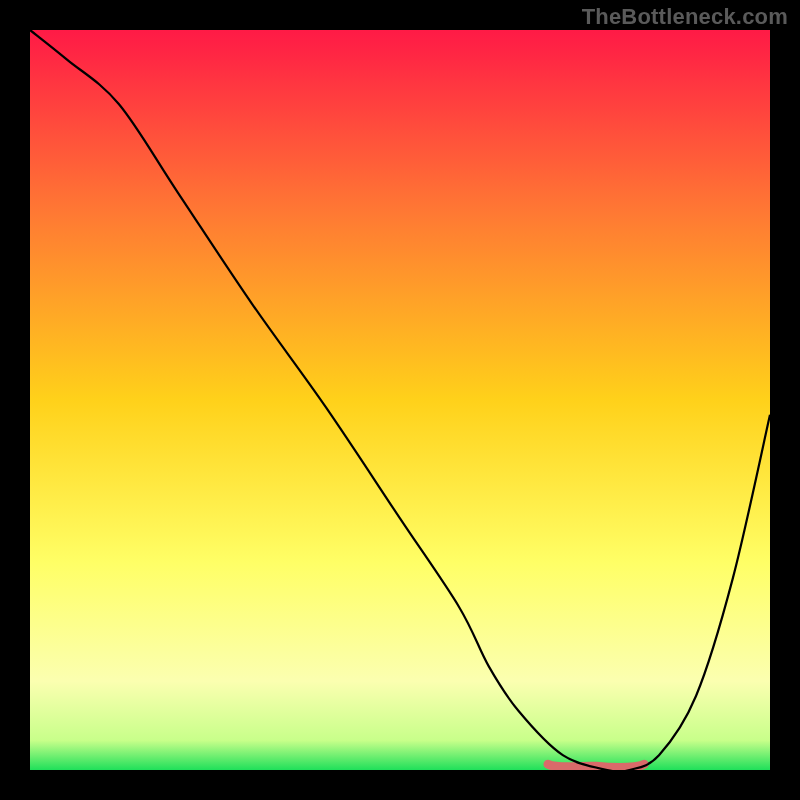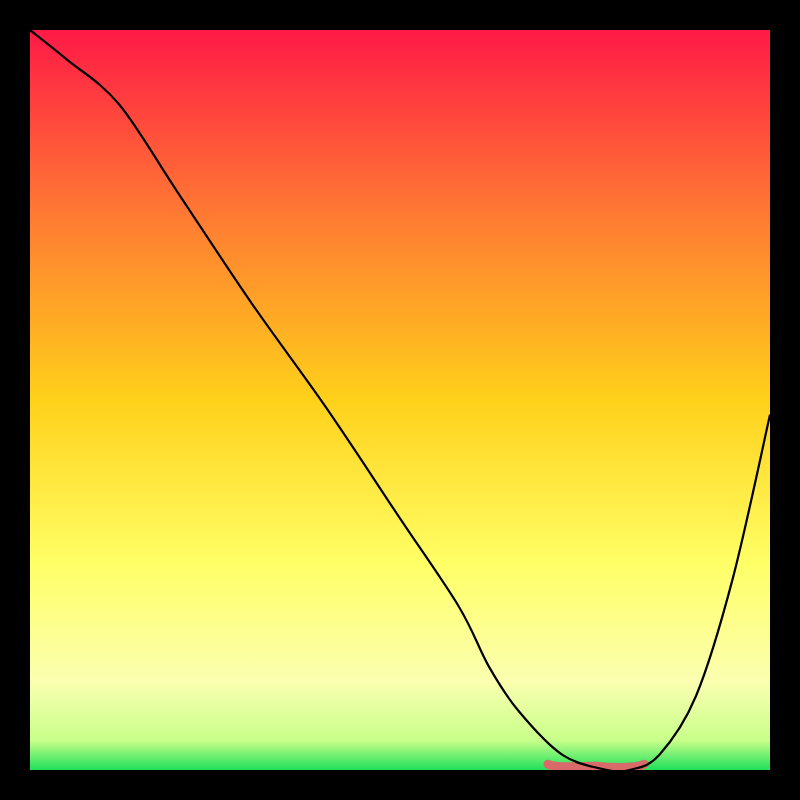--- a/index.html
+++ b/index.html
@@ -42,20 +42,21 @@
   .grad-stop-96 { stop-color: #C8FF8A; }
   .grad-stop-100 { stop-color: #1FE05A; }
   .curve { stroke: #000; stroke-width: 2.2; fill: none; }
   .flat-seg { stroke: #d96a6a; stroke-width: 9; stroke-linecap: round; fill: none; }
 </style>
 </head>
 <body>
 
 <div class="wrap">
 
+  <div class="watermark">TheBottleneck.com</div>
 
   <div class="plot-area">
     <svg id="chart-svg" width="740" height="740" viewBox="0 0 740 740">
       <defs>
         <linearGradient id="bg-grad" x1="0" y1="0" x2="0" y2="1">
           <stop class="grad-stop-0" offset="0%"></stop>
           <stop class="grad-stop-25" offset="25%"></stop>
           <stop class="grad-stop-50" offset="50%"></stop>
           <stop class="grad-stop-72" offset="72%"></stop>
           <stop class="grad-stop-88" offset="88%"></stop>

